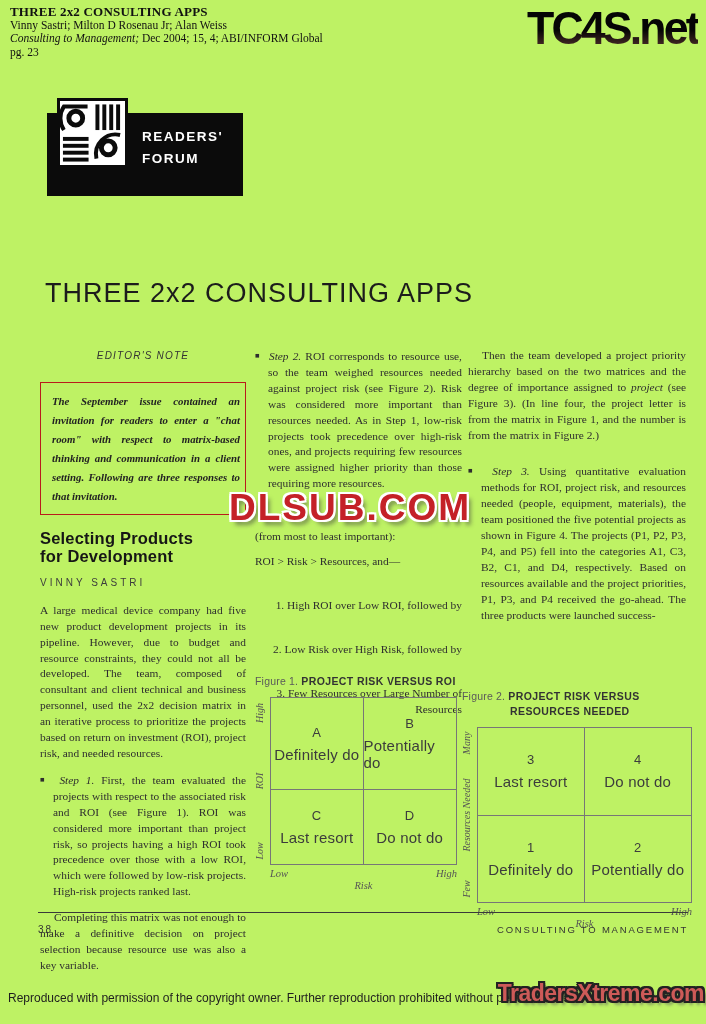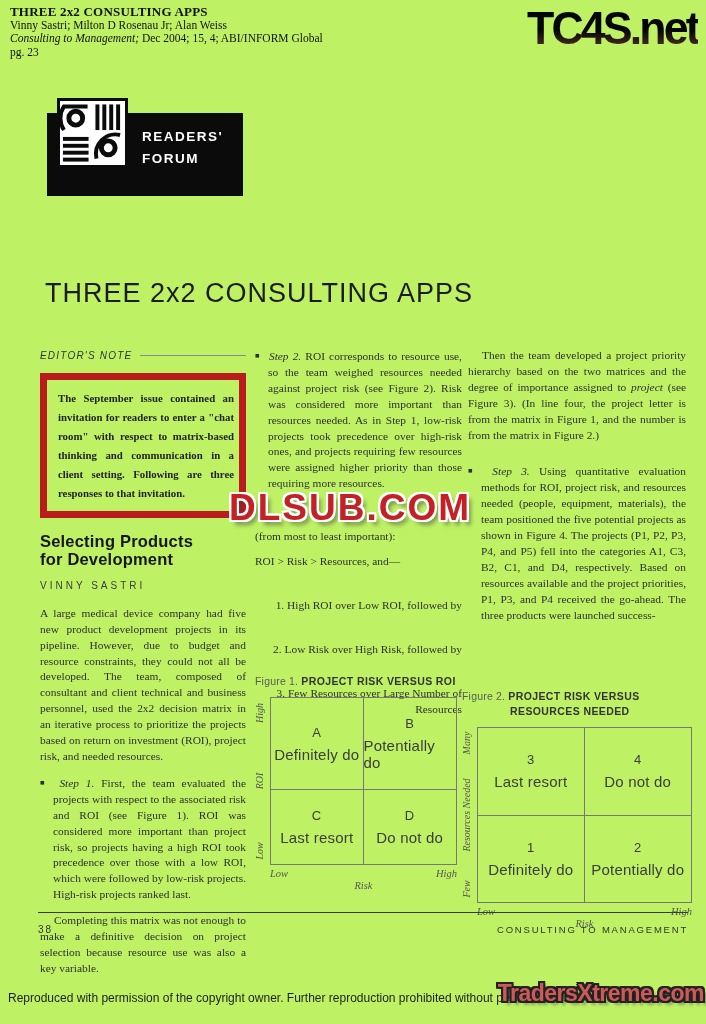--- a/index.html
+++ b/index.html
@@ -49,26 +49,26 @@
   .art-title { position:absolute; left:45px; top:278px;
     font-family:"Liberation Sans", sans-serif; font-weight:400;
     font-size:27px; letter-spacing:1px; color:#1c1c1c; }
 
   
   .col { position:absolute; top:348px; font-size:11.4px; line-height:15.9px; text-align:justify; color:#2e2e2e; }
   .col-1 { left:40px;  width:206px; }
   .col-2 { left:255px; width:207px; }
   .col-3 { left:468px; width:218px; }
 
-  .ed-note-row { display:flex; align-items:center; gap:8px; margin-bottom:9px; }
+  .ed-note-row { display:flex; align-items:center; gap:8px; margin-bottom:9px;flex-direction:column; }
   .ed-note-label { font-family:"Liberation Sans", sans-serif; font-size:10px; letter-spacing:1.2px;
     font-style:italic; color:#333; white-space:nowrap; }
   .ed-note-rule { flex:1; border-top:1px solid #8a8a8a; height:0; }
-  .ed-note-box { border:7px solid #b91c1c; padding:9px 5px 8px 11px;
-    font-weight:bold; font-size:10.8px; line-height:19px; color:#222; text-align:justify; }
+  .ed-note-box { border:1px solid #b91c1c; padding:9px 5px 8px 11px;
+    font-style:italic; font-weight:bold; font-size:10.8px; line-height:19px; color:#222; text-align:justify; }
 
   .sec-head { margin-top:14px; font-family:"Liberation Sans", sans-serif; font-weight:bold;
     font-size:16.5px; line-height:18.5px; letter-spacing:.2px; color:#161616; text-align:left; }
   .sec-author { margin-top:9px; margin-bottom:12px; font-family:"Liberation Sans", sans-serif;
     font-size:10px; letter-spacing:3px; color:#3d3d3d; text-align:left; }
 
   .para { margin-bottom:10px; }
   .para-indent { text-indent:14px; }
   .step { padding-left:13px; text-indent:-13px; margin-bottom:10px; }
   .bullet { font-size:7.5px; vertical-align:2px; letter-spacing:4px; }

